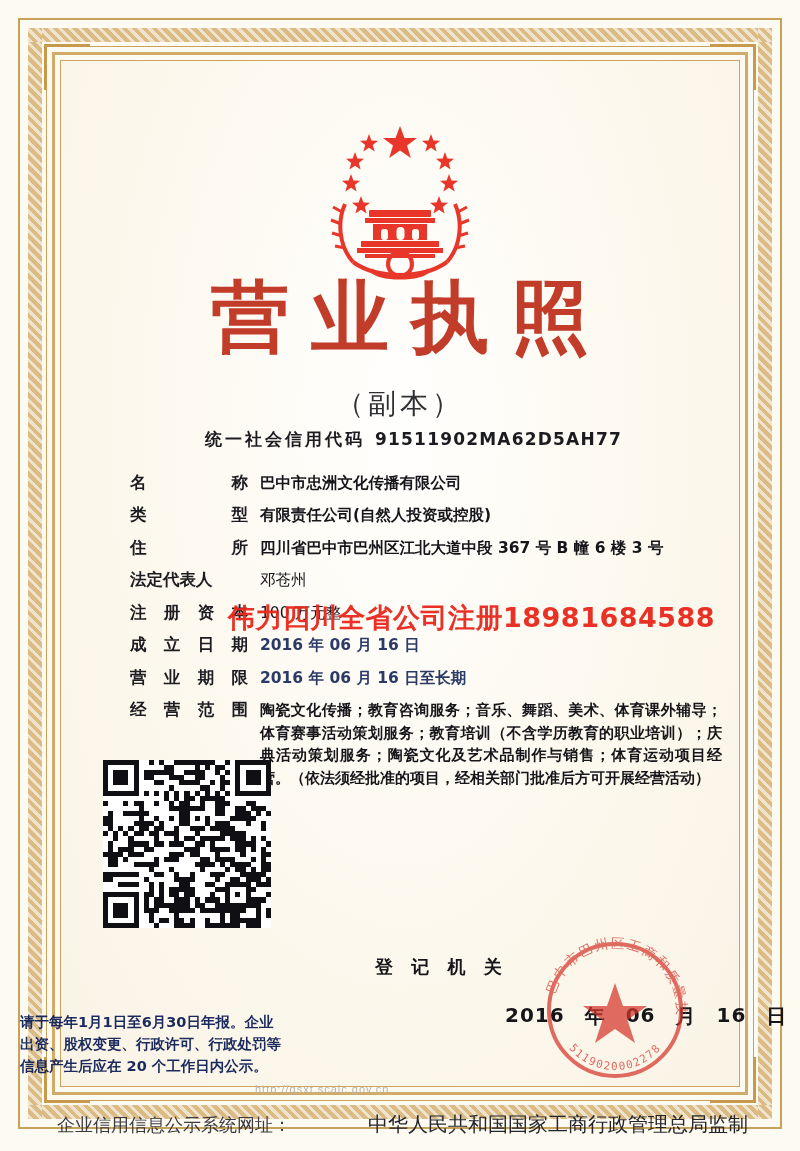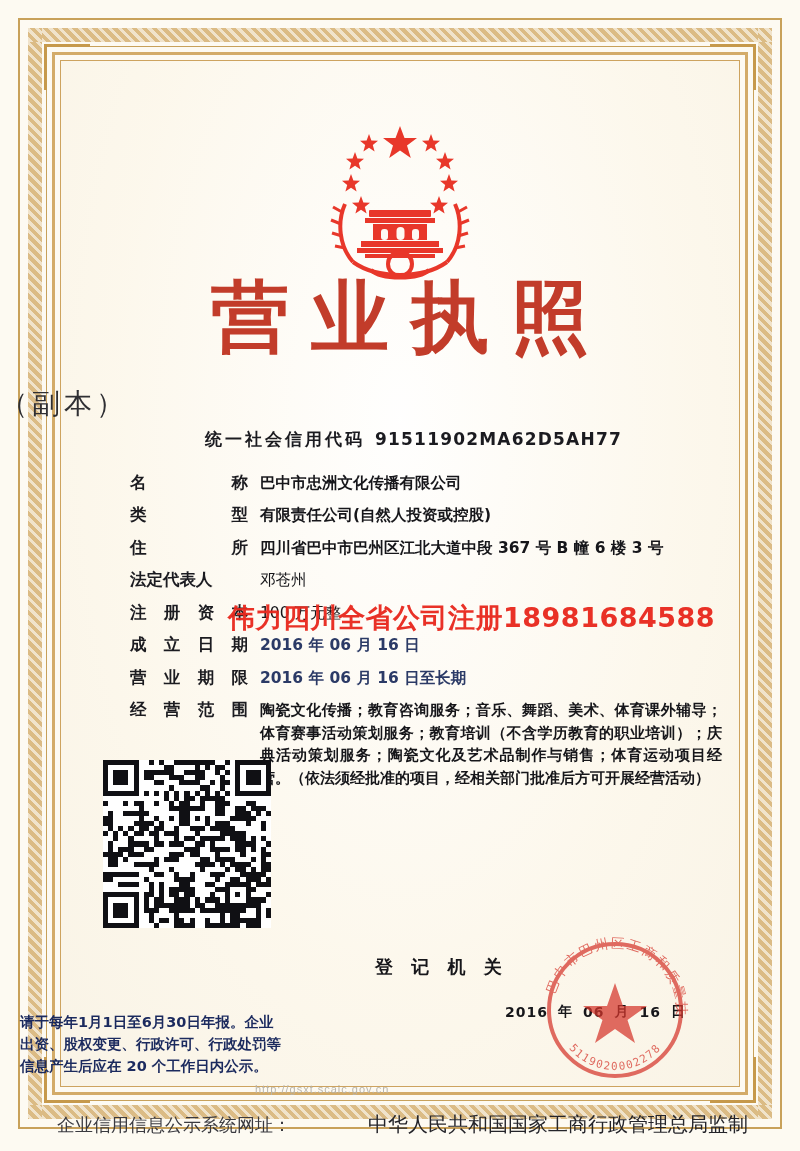--- a/index.html
+++ b/index.html
@@ -103,21 +103,21 @@
     font-size: 78px;
     letter-spacing: 22px;
     text-indent: 22px;
     color: #c23c2a;
     line-height: 1;
   }
   .sub-title {
     position: absolute;
     top: 385px;
     left: 0; right: 0;
-    text-align: left;
+    text-align: center;
     font-family: "DejaVu Sans", "Liberation Sans", sans-serif;
     font-size: 28px;
     letter-spacing: 4px;
     color: #2f2f33;
   }
   .credit-code {
     position: absolute;
     top: 428px;
     left: 0; right: 0;
     text-align: center;
@@ -195,26 +195,26 @@
     font-weight: bold;
     font-size: 18px;
     letter-spacing: 6px;
     color: #16161a;
   }
   .date-line {
     position: absolute;
     left: 505px;
     top: 1003px;
     font-family: "DejaVu Sans", "Liberation Sans", sans-serif;
-    font-size: 14px;
+    font-size: 20px;
     color: #16161a;
     letter-spacing: 1px;
     display: flex;
-    gap: 10px;
-    align-items: center;
+    gap: 20px;
+    align-items: flex-start;
   }
   .date-line span { font-weight: bold; }
 
   
   .stamp {
     position: absolute;
     left: 530px;
     top: 925px;
     width: 170px;
     height: 170px;

